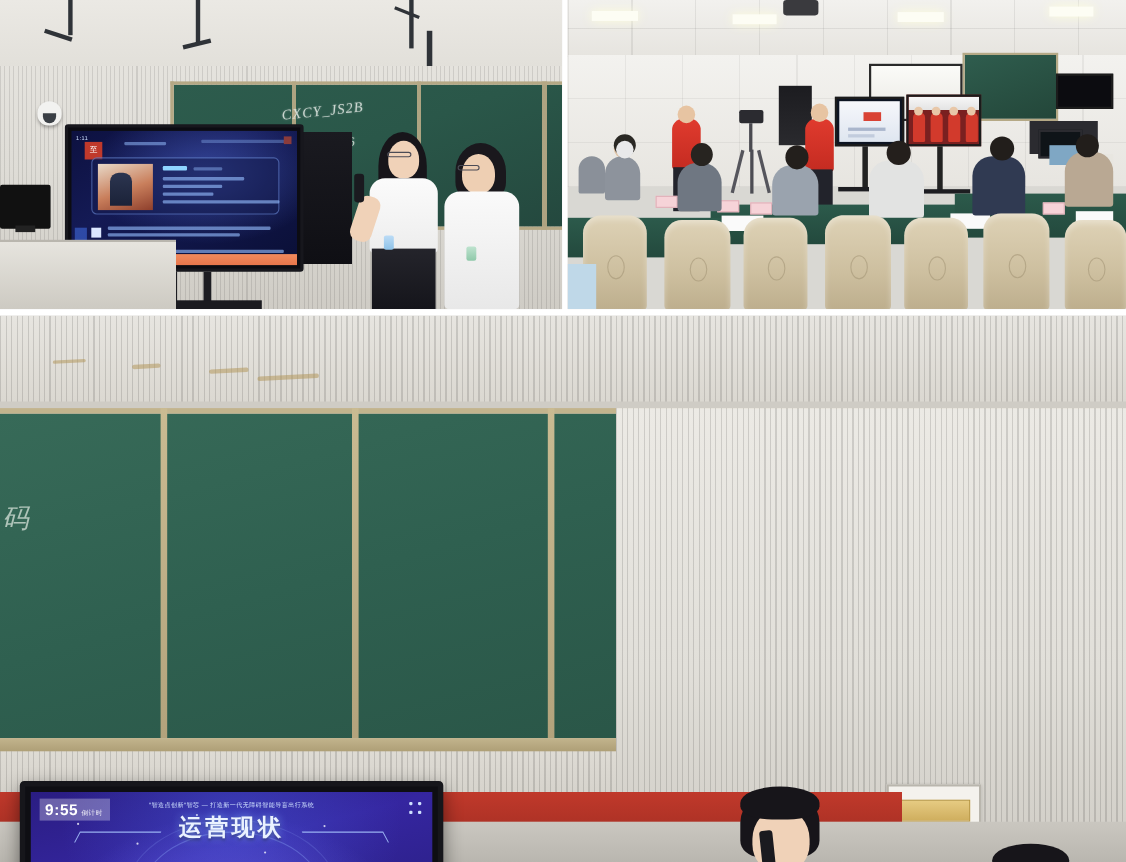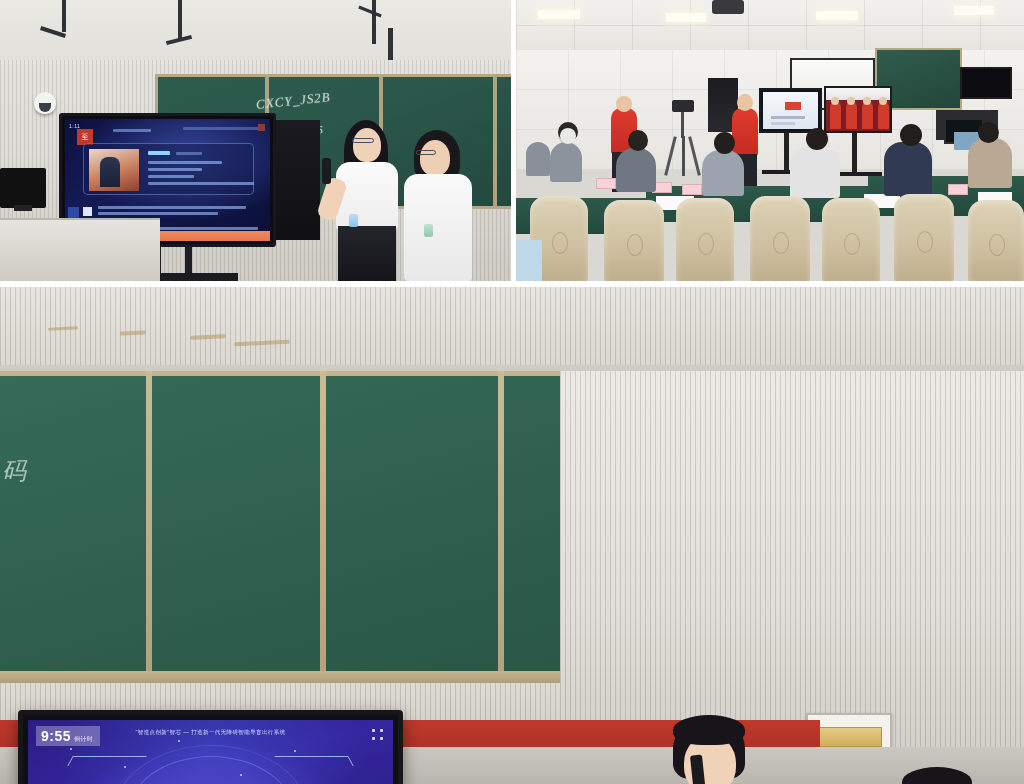--- a/index.html
+++ b/index.html
@@ -433,20 +433,21 @@
 
         <div class="ring"></div>
         <div class="ring two"></div>
 
         <div class="timer-badge">
           <span>9:55</span>
           <small>倒计时</small>
         </div>
 
         <div class="slide-sub">"智造点创新"智芯 — 打造新一代无障碍智能导盲出行系统</div>
+        <div class="slide-title">运营现状</div>
         <div class="title-wing l"></div>
         <div class="title-wing r"></div>
 
         <div class="tv-dots">
           <b style="left:0;top:0;"></b>
             <b style="right:0;top:0;"></b>
           <b style="left:0;bottom:0;"></b>
             <b style="right:0;bottom:0;"></b>
         </div>
 

